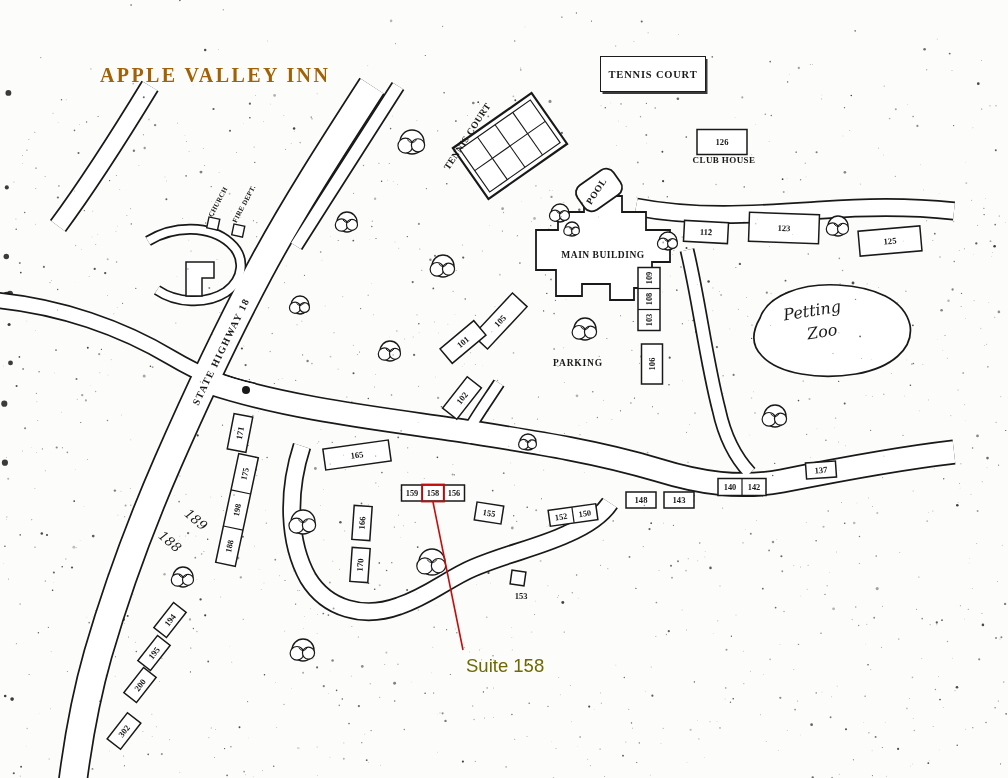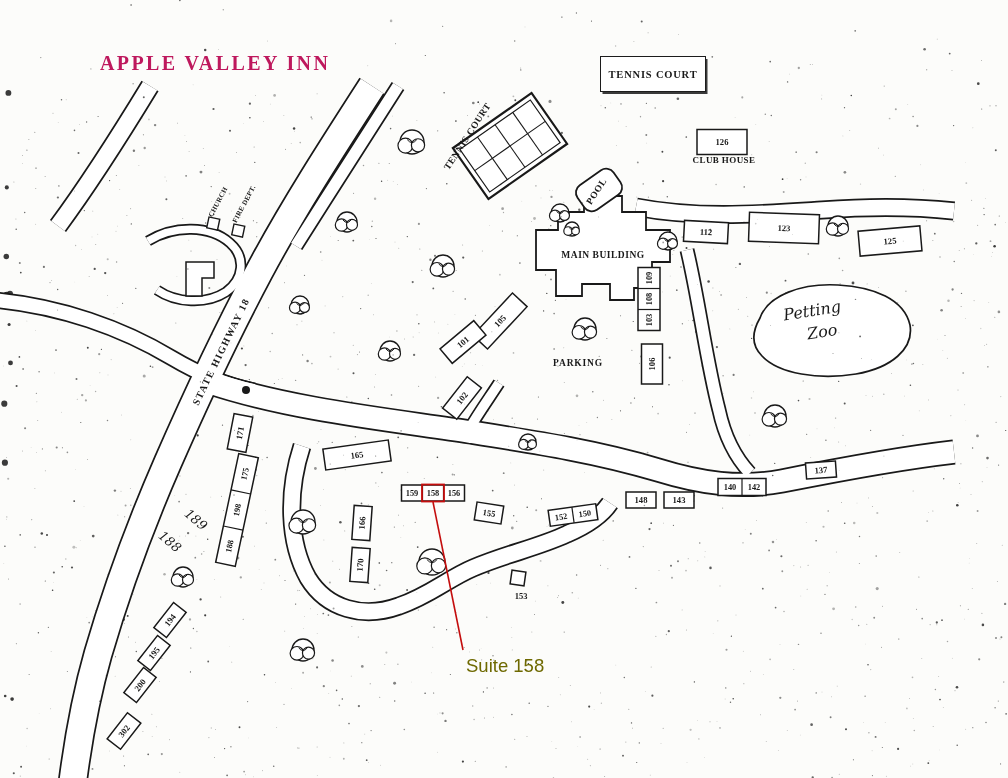--- a/index.html
+++ b/index.html
@@ -1,19 +1,19 @@
 <!DOCTYPE html>
 <html><head>
 <meta charset="utf-8">
 <style>
   *{box-sizing:border-box}
   html,body{margin:0;padding:0;background:#e9e9e7}
   .page{position:relative;width:1008px;height:778px;margin:0 auto;background:#fcfcfa;overflow:hidden;font-family:"Liberation Serif",serif}
   #map-svg{position:absolute;left:0;top:0}
-  .title{position:absolute;left:100px;top:52px;margin:0;font-family:"Liberation Serif",serif;font-weight:bold;font-size:20px;letter-spacing:2.4px;color:#be185d;z-index:3}
+  .title{position:absolute;left:100px;top:64px;margin:0;font-family:"Liberation Serif",serif;font-weight:bold;font-size:20px;letter-spacing:2.4px;color:#a16207;z-index:3}
   .legend{position:absolute;left:600px;top:56px;width:106px;height:36px;background:#fff;border:1.7px solid #1c1c1c;box-shadow:2px 2.5px 0 -0.5px #3a3a3a;display:flex;align-items:center;justify-content:center;z-index:3}
   .legend span{font-family:"Liberation Serif",serif;font-weight:bold;font-size:10.5px;letter-spacing:0.8px;color:#181818}
 </style>
 </head>
 <body>
 
 <div class="page">
   <h1 class="title">APPLE VALLEY INN</h1>
   <div class="legend">
     <span>TENNIS COURT</span>

